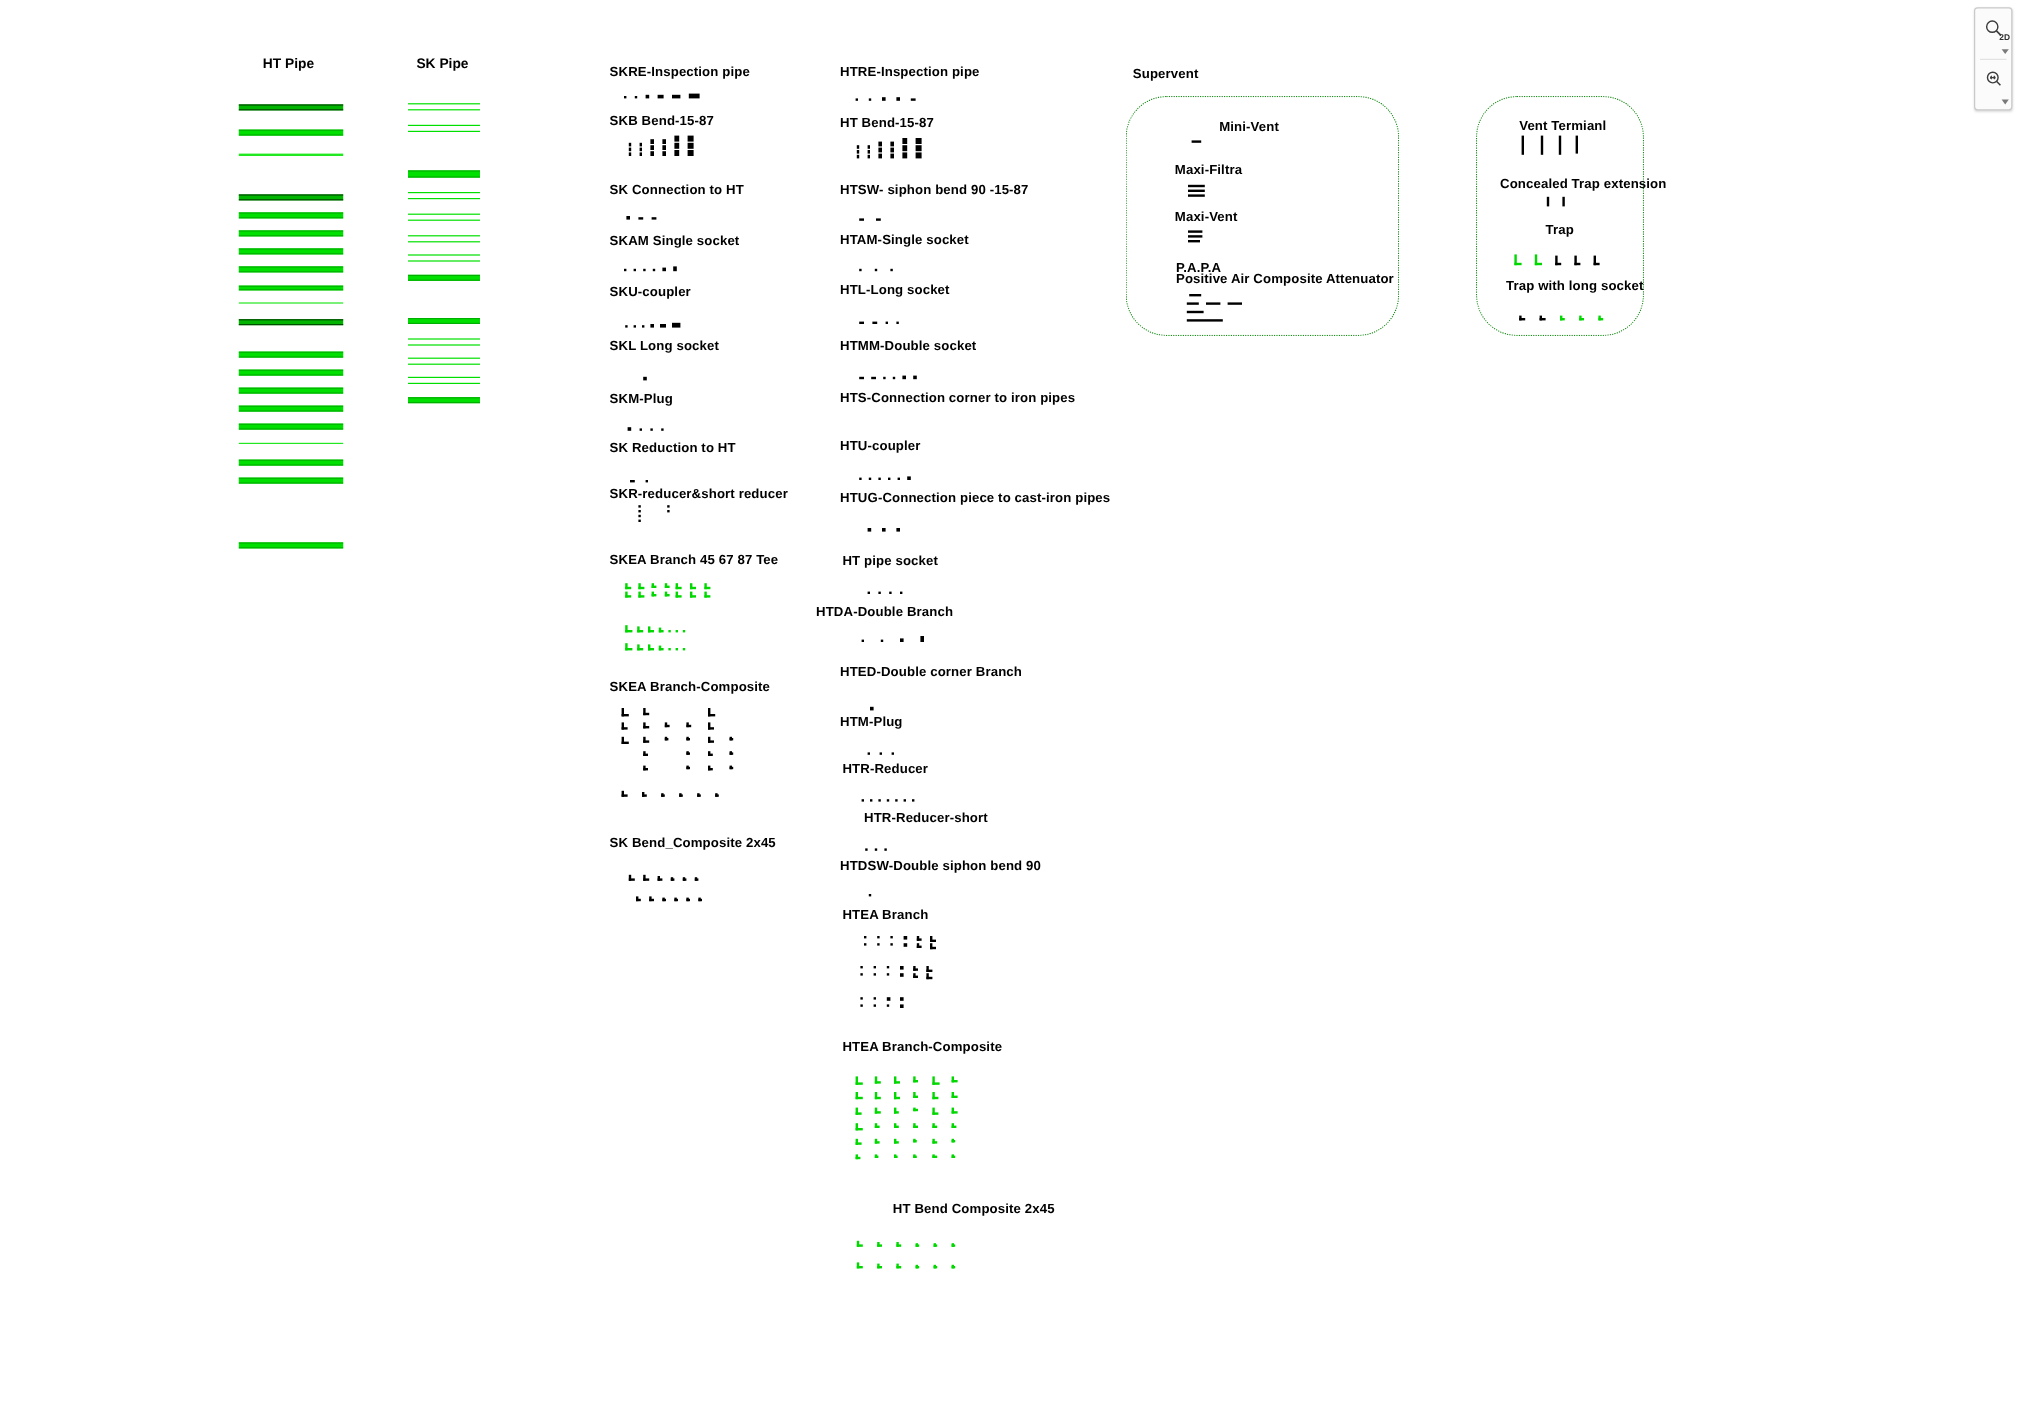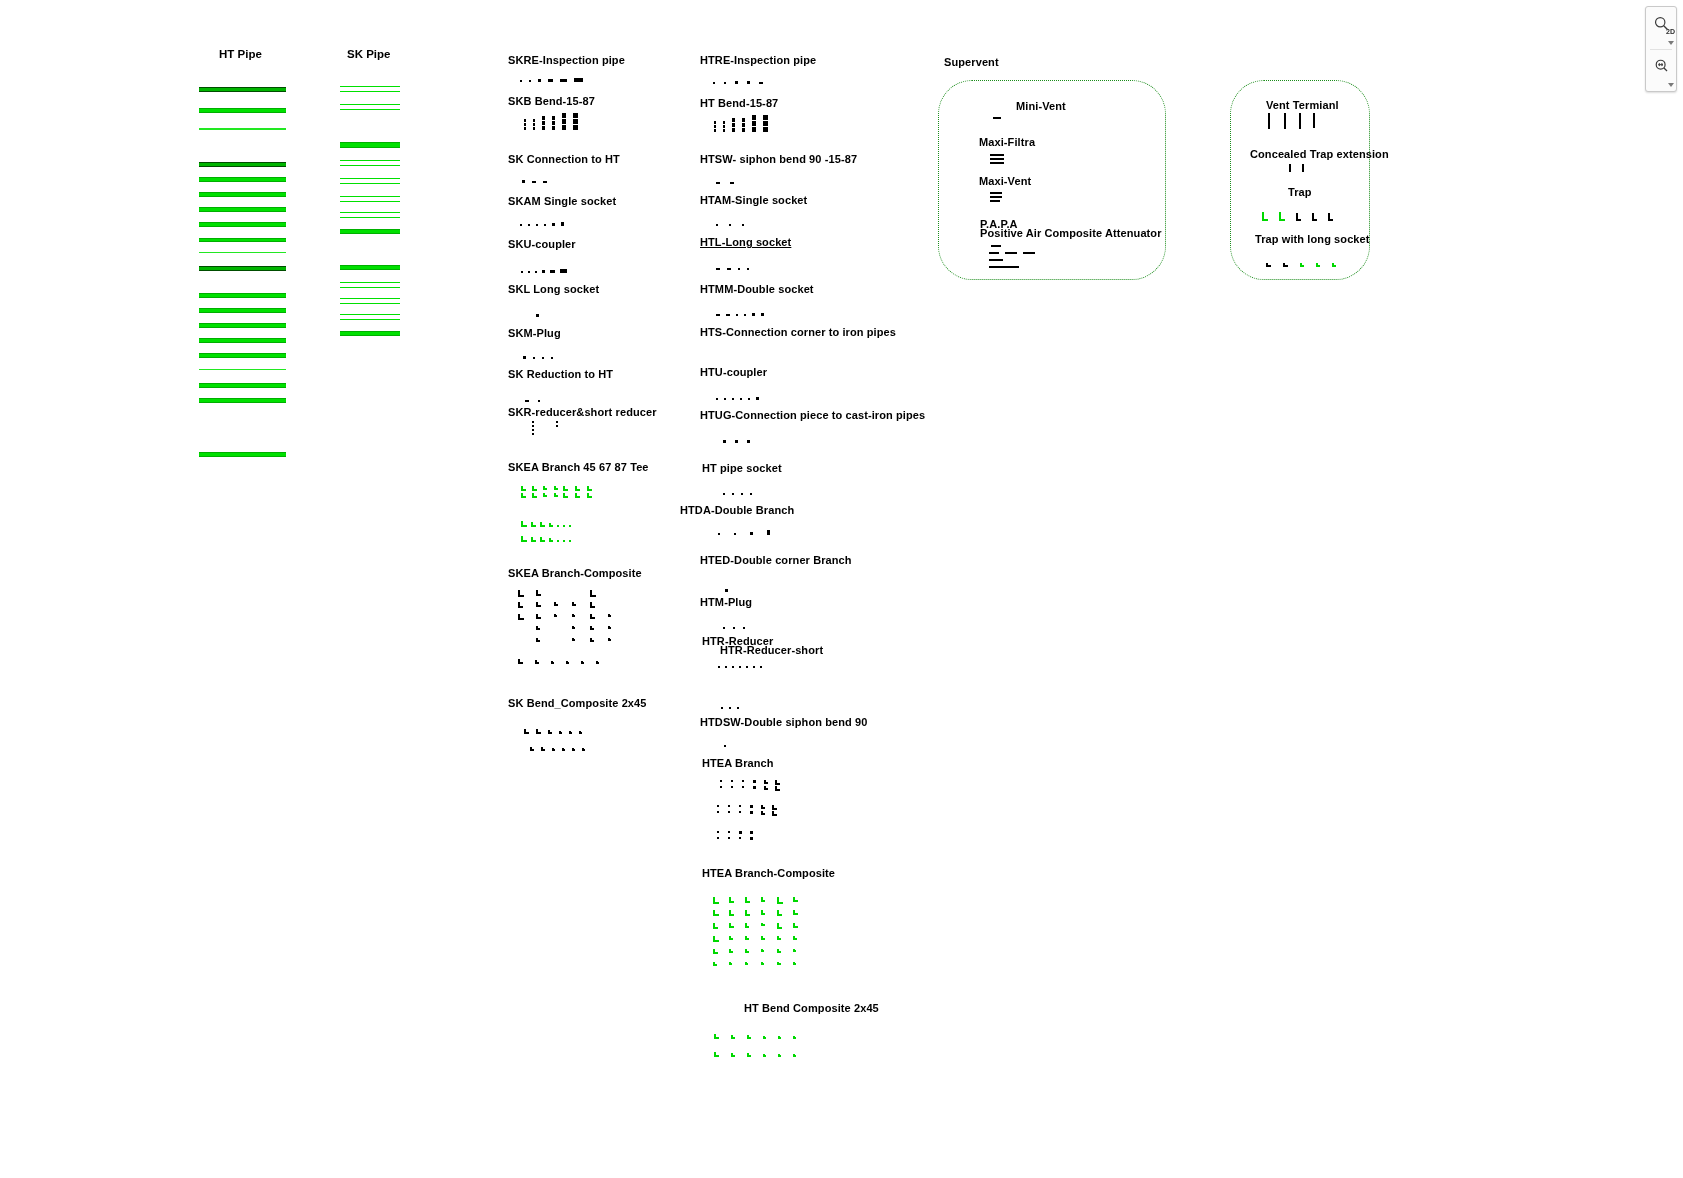--- a/index.html
+++ b/index.html
@@ -457,21 +457,21 @@
       <i class="sym s7"></i>
   </div>
 
   <div class="lbl" style="left:700px; top:194px;">HTAM-Single socket</div>
   <div class="symrow" style="left:716px; top:212px; gap:11px;">
     <i class="sym s1"></i>
       <i class="sym s1"></i>
       <i class="sym s1"></i>
   </div>
 
-  <div class="lbl" style="left:700px; top:236px;text-decoration:underline;">HTL-Long socket</div>
+  <div class="lbl" style="left:700px; top:236px;">HTL-Long socket</div>
   <div class="symrow" style="left:716px; top:256px; gap:7px;">
     <i class="sym s7"></i>
       <i class="sym s7"></i>
       <i class="sym s1"></i>
       <i class="sym s1"></i>
   </div>
 
   <div class="lbl" style="left:700px; top:283px;">HTMM-Double socket</div>
   <div class="symrow" style="left:716px; top:302px; gap:6px;">
     <i class="sym s7"></i>
@@ -533,21 +533,21 @@
   <div class="symrow" style="left:718px; top:654px; gap:5px;">
     <i class="sym s1"></i>
       <i class="sym s1"></i>
       <i class="sym s1"></i>
       <i class="sym s1"></i>
       <i class="sym s1"></i>
       <i class="sym s1"></i>
       <i class="sym s1"></i>
   </div>
 
-  <div class="lbl" style="left:700px; top:644px;padding-left:20px;">HTR-Reducer-short</div>
+  <div class="lbl" style="left:700px; top:676px;padding-left:20px;">HTR-Reducer-short</div>
   <div class="symrow" style="left:721px; top:695px; gap:6px;">
     <i class="sym s1"></i>
       <i class="sym s1"></i>
       <i class="sym s1"></i>
   </div>
 
   <div class="lbl" style="left:700px; top:716px;">HTDSW-Double siphon bend 90</div>
   <div class="symrow" style="left:724px; top:733px;">
     <i class="sym s1"></i>
   </div>

